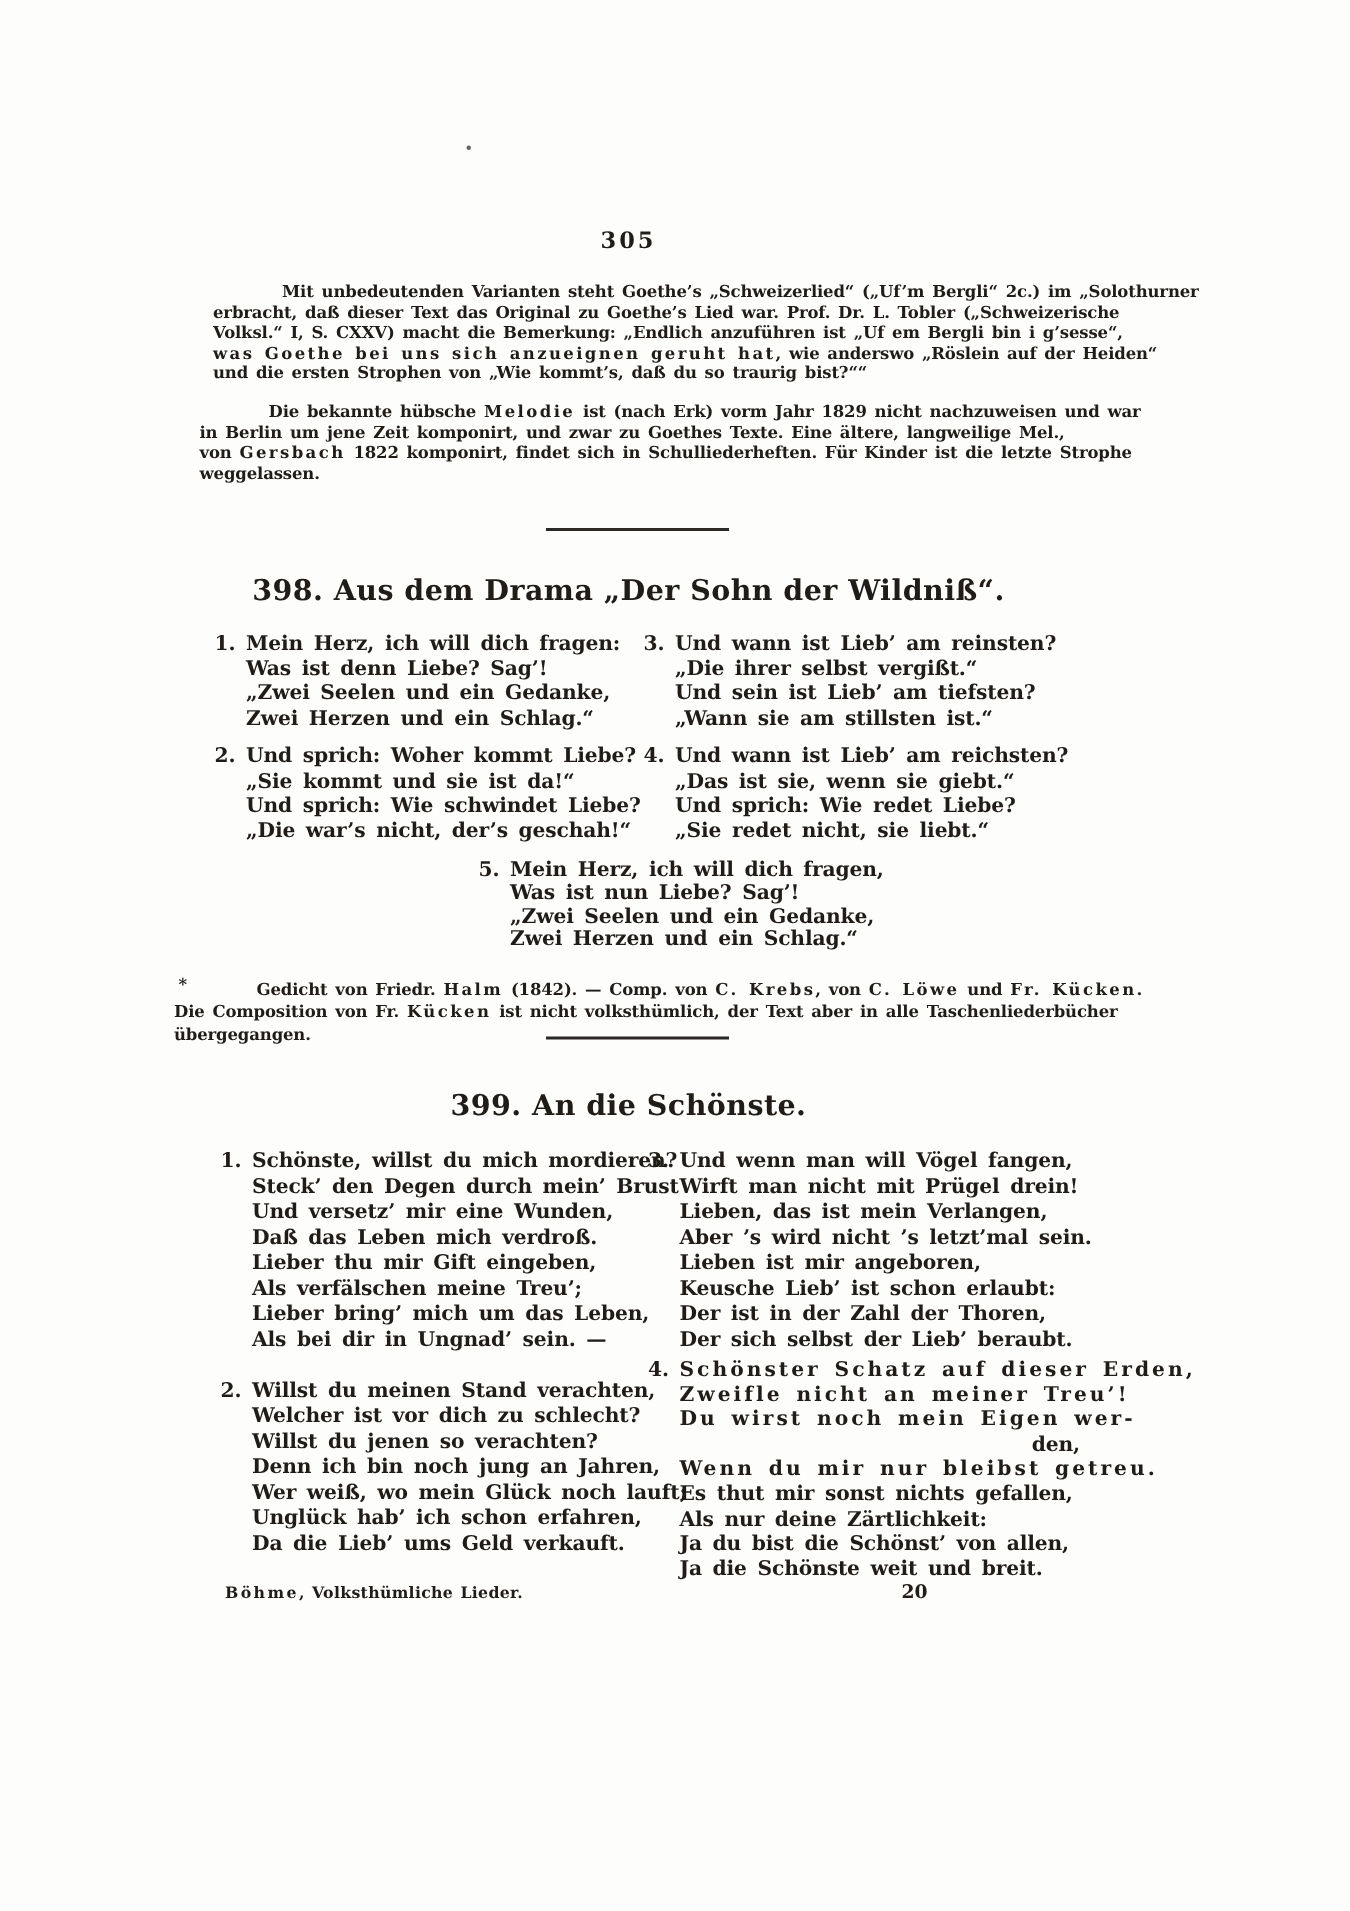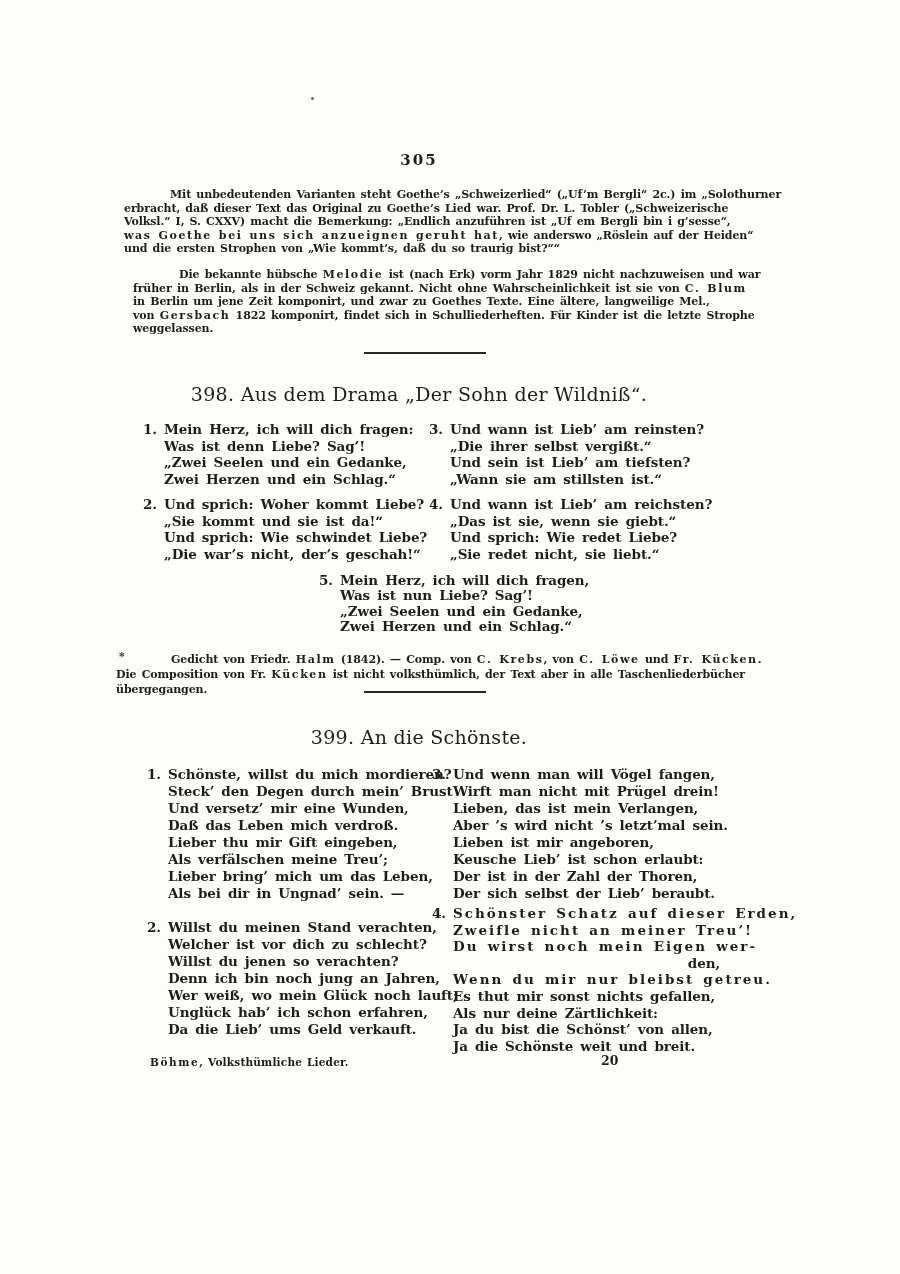--- a/index.html
+++ b/index.html
@@ -19,21 +19,21 @@
   .line.ind{padding-left:46px;}
   .note398 .line.ind{padding-left:55px;}
   .note398{font-size:11px;line-height:15px;letter-spacing:-0.1px;word-spacing:1.5px;}
   
   .g{letter-spacing:1.6px;}
   .verse .g{letter-spacing:2px;}
   
   .rule{left:364px;width:122px;height:2px;background:#2b2926;}
   
   .heading{left:419px;transform:translateX(-50%);white-space:nowrap;
-    font-size:19px;font-weight:400;letter-spacing:0.3px;}
+    font-size:19px;font-weight:700;letter-spacing:0.3px;}
   
   .verse{font-size:13.5px;line-height:17px;word-spacing:2.5px;letter-spacing:-0.1px;}
   .verse .vline{white-space:nowrap;}
   .verse .vnum{position:absolute;left:-21px;top:0;}
   .verse .ral{text-align:right;padding-right:78px;}
   .v5{line-height:15.3px;}
   .v398{line-height:16.6px;}
   .v399d{line-height:16.6px;}
   
   .footerL{font-size:10.5px;letter-spacing:0.2px;word-spacing:1px;white-space:nowrap;}
@@ -41,30 +41,29 @@
   .speck{width:3px;height:3px;border-radius:50%;background:#6a675f;}
   .fnmark{font-size:11px;}
 </style>
 </head>
 <body>
 
 <div class="abs pageno">305</div>
 
 <div class="abs speck" style="left:311px;top:97px;"></div>
 
-<div class="abs notes" style="left:124px;top:188px;width:574px;">
+<div class="abs notes" style="left:142px;top:188px;width:574px;">
     <div class="line ind">Mit unbedeutenden Varianten steht Goethe’s „Schweizerlied“ („Uf’m Bergli“ 2c.) im „Solothurner</div>
     <div class="line">erbracht, daß dieser Text das Original zu Goethe’s Lied war.  Prof. Dr. L. Tobler („Schweizerische</div>
     <div class="line">Volksl.“ I, S. CXXV) macht die Bemerkung: „Endlich anzuführen ist „Uf em Bergli bin i g’sesse“,</div>
     <div class="line"><span class="g">was Goethe bei uns sich anzueignen geruht hat</span>, wie anderswo „Röslein auf der Heiden“</div>
     <div class="line">und die ersten Strophen von „Wie kommt’s, daß du so traurig bist?““</div>
   </div>
 <div class="abs notes" style="left:133px;top:268px;width:574px;">
     <div class="line ind">Die bekannte hübsche <span class="g">Melodie</span> ist (nach Erk) vorm Jahr 1829 nicht nachzuweisen und war</div>
-    <div class="line">früher in Berlin, als in der Schweiz gekannt.  Nicht ohne Wahrscheinlichkeit ist sie von <span class="g">C. Blum</span></div>
     <div class="line">in Berlin um jene Zeit komponirt, und zwar zu Goethes Texte.  Eine ältere, langweilige Mel.,</div>
     <div class="line">von <span class="g">Gersbach</span> 1822 komponirt, findet sich in Schulliederheften.  Für Kinder ist die letzte Strophe</div>
     <div class="line">weggelassen.</div>
   </div>
 
 <div class="abs rule" style="top:352px;"></div>
 
 <div class="abs heading" style="top:383px;">398. Aus dem Drama „Der Sohn der Wildniß“.</div>
 
 <div class="abs verse v398" style="left:164px;top:421px;width:300px;">

